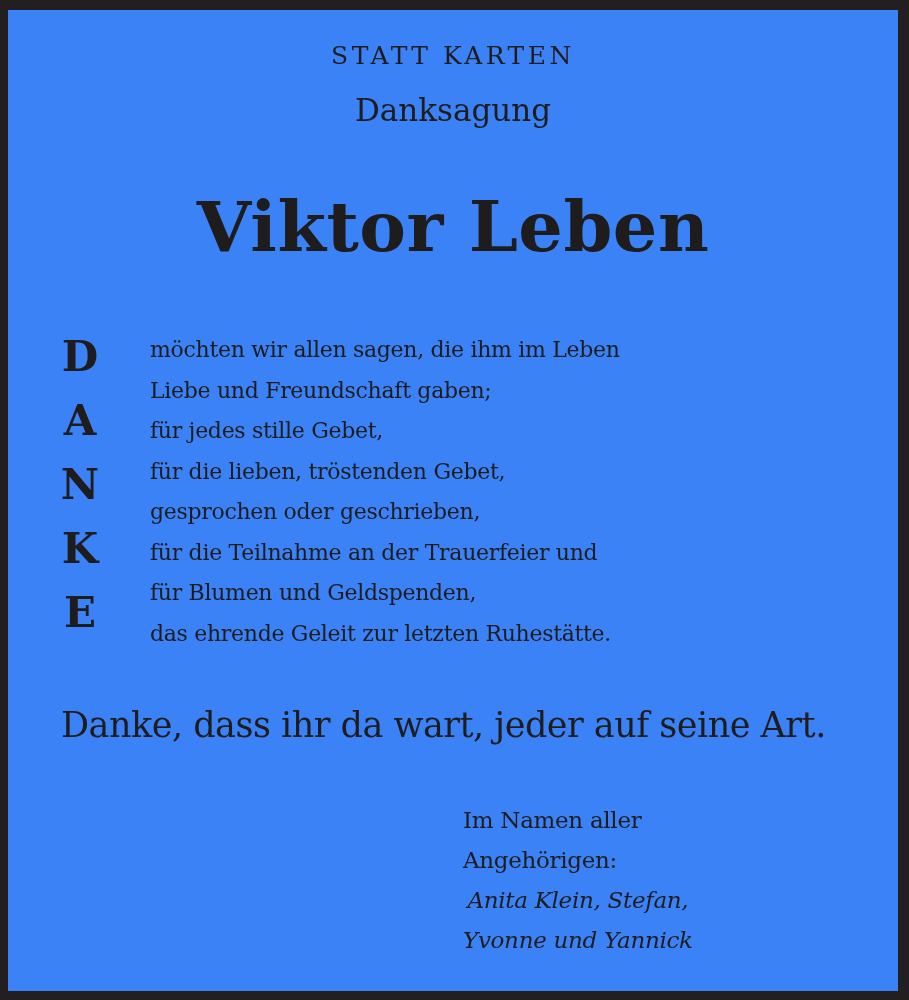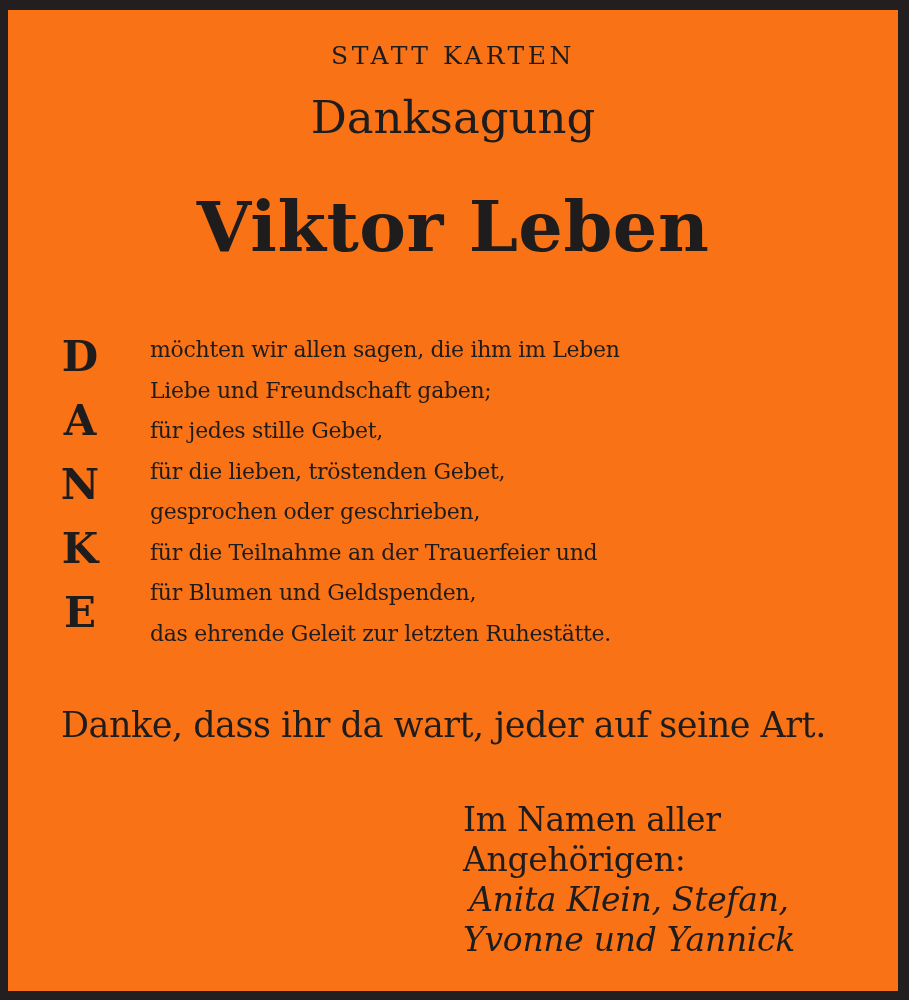--- a/index.html
+++ b/index.html
@@ -5,21 +5,21 @@
   html, body {
     margin: 0;
     padding: 0;
     background: #ffffff;
   }
   .page {
     position: relative;
     width: 909px;
     height: 1000px;
     box-sizing: border-box;
-    background: #f97316;
+    background: #3b82f6;
     color: #1e1c1c;
     font-family: "DejaVu Serif", "Liberation Serif", serif;
     border-top: 10px solid #231f20;
     border-left: 8px solid #231f20;
     border-right: 11px solid #231f20;
     border-bottom: 9px solid #231f20;
     overflow: hidden;
   }
   .centered {
     position: absolute;
@@ -29,21 +29,21 @@
     white-space: nowrap;
   }
   .pre-header {
     top: 33px;
     font-size: 25px;
     letter-spacing: 3.5px;
     line-height: 1;
   }
   .header {
     top: 85px;
-    font-size: 45px;
+    font-size: 31px;
     line-height: 1;
   }
   .deceased-name {
     top: 182px;
     font-size: 70px;
     font-weight: bold;
     line-height: 1;
     letter-spacing: 0.5px;
   }
   .vertical-word {
@@ -78,21 +78,21 @@
     font-size: 35px;
     line-height: 1.2;
     letter-spacing: -0.5px;
     white-space: nowrap;
     margin-left: 18px;
   }
   .closing-block {
     position: absolute;
     left: 455px;
     top: 790px;
-    font-size: 33px;
+    font-size: 23px;
     line-height: 40px;
     letter-spacing: -0.3px;
     white-space: nowrap;
   }
   .closing-block .italic {
     font-style: italic;
     text-align: center;
   }
 </style>
 </head>

